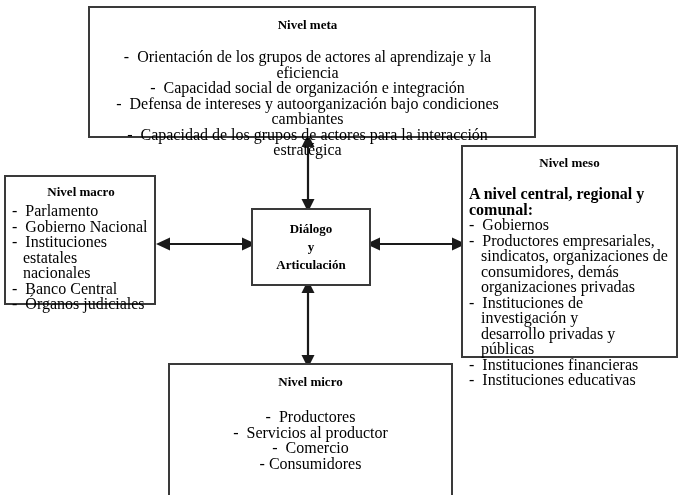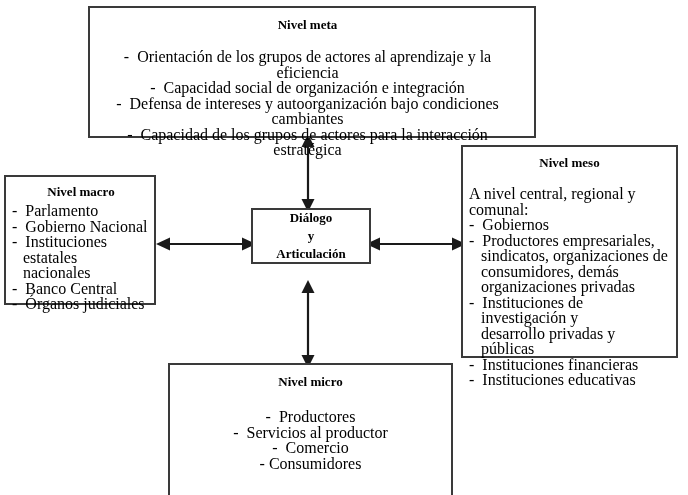--- a/index.html
+++ b/index.html
@@ -82,20 +82,21 @@
     height: 213px;
     padding: 8px 6px 0 6px;
   }
   #box-meso .lines {
     text-align: left;
     margin-top: 16px;
   }
   #box-meso .intro {
     padding-left: 0;
     text-indent: 0;
+    font-weight: bold;
   }
   #box-meso .lines .ln {
     padding-left: 12px;
     text-indent: -12px;
   }
   #box-meso .lines .cont {
     padding-left: 12px;
     text-indent: 0;
   }
 
@@ -110,21 +111,21 @@
   #box-micro .lines {
     text-align: center;
     margin-top: 20px;
   }
 
   
   #box-center {
     left: 251px;
     top: 208px;
     width: 120px;
-    height: 56px;
+    height: 78px;
     padding: 0;
     display: flex;
     flex-direction: column;
     align-items: center;
     justify-content: center;
     z-index: 3;
   }
   #box-center .cline {
     font-weight: bold;
     font-size: 13px;

